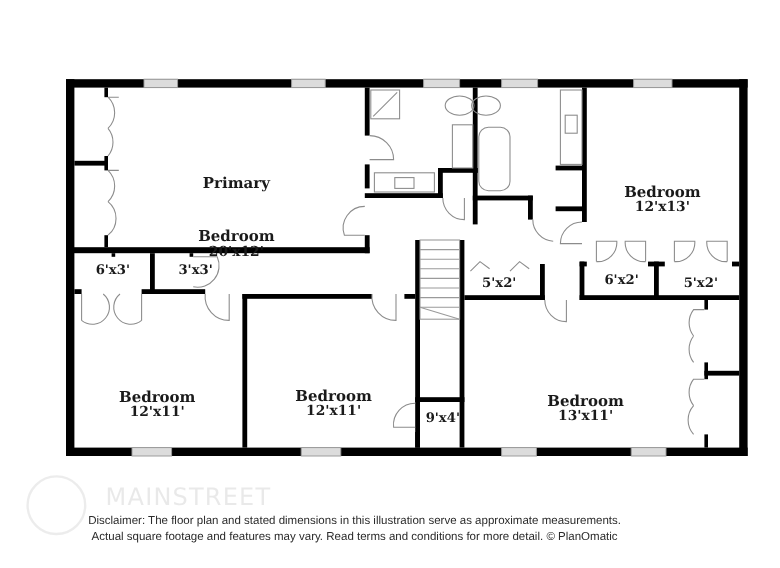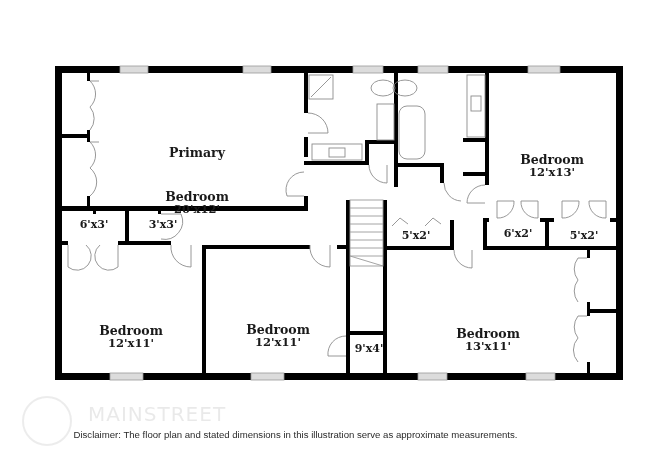--- a/index.html
+++ b/index.html
@@ -192,13 +192,14 @@
 <div class="closet-label" style="left:584px; top:229px;">5'x2'</div>
 <div class="closet-label" style="left:369px; top:342px;">9'x4'</div>
 
 <div class="watermark">
   <div class="wm-circle"></div>
   <div class="wm-text">MAINSTREET</div>
 </div>
 
 <div class="disclaimer">
   <div>Disclaimer: The floor plan and stated dimensions in this illustration serve as approximate measurements.</div>
+  <div>Actual square footage and features may vary. Read terms and conditions for more detail. © PlanOmatic</div>
 </div>
 
 </body></html>

